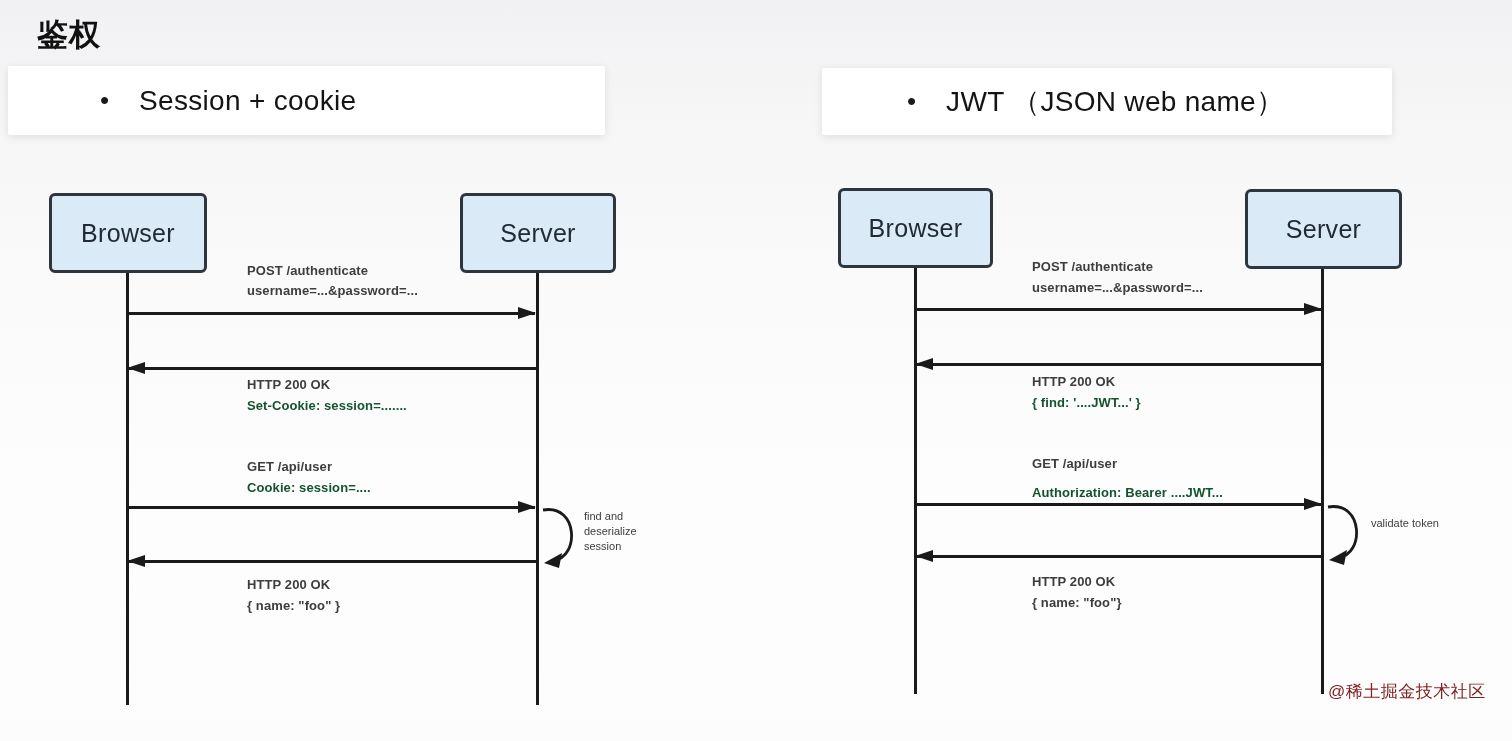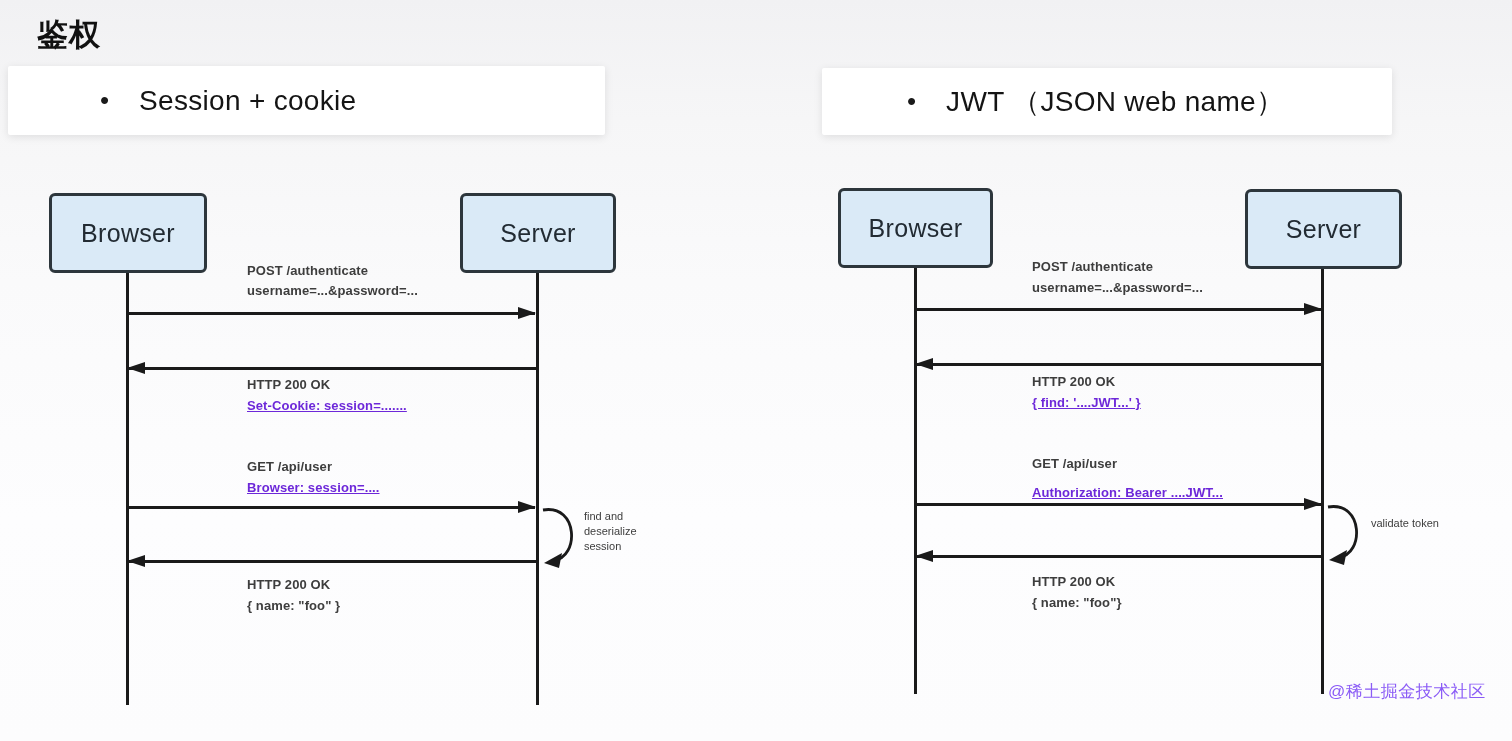--- a/index.html
+++ b/index.html
@@ -35,28 +35,28 @@
   .lifeline { position:absolute; width:3px; background:#1a1a1a; }
 
   .arrow { position:absolute; height:13px; }
   .arrow .line { position:absolute; top:5px; left:0; right:0; height:3px; background:#1a1a1a; }
   .arrow .head { position:absolute; top:0; width:0; height:0;
                  border-top:6.5px solid transparent; border-bottom:6.5px solid transparent; }
   .arrow .head.r { right:-1px; border-left:18px solid #1a1a1a; }
   .arrow .head.l { left:-1px;  border-right:18px solid #1a1a1a; }
 
   .msg { position:absolute; font-size:13px; font-weight:600; color:#3d3d3d; letter-spacing:.1px; white-space:nowrap; }
-  .msg.green { color:#6d28d9;text-decoration:underline; }
+  .msg.green { color:#14532d; }
 
   .note { position:absolute; font-size:11px; font-weight:500; color:#3d3d3d; line-height:1.38; }
   .note.nowrap { white-space:nowrap;text-align:center; }
 
   .loop { position:absolute; }
 
-  .watermark { position:absolute; left:1328px; top:680px; font-size:17px; color:#8b5cf6; letter-spacing:.5px; }
+  .watermark { position:absolute; left:1328px; top:680px; font-size:17px; color:#7f1d1d; letter-spacing:.5px; }
 </style>
 </head>
 <body>
 
 <div class="stage">
 
   <div class="page-title">鉴权</div>
 
   <div class="card left">
     <span class="bullet">•</span>
@@ -85,21 +85,21 @@
   </div>
 
   <div class="arrow" style="left:128px;top:362px;width:408px;">
     <div class="line"></div>
     <div class="head l"></div>
   </div>
   <div class="msg" style="left:247px;top:377px;">HTTP 200 OK</div>
   <div class="msg green" style="left:247px;top:398px;">Set-Cookie: session=.......</div>
 
   <div class="msg" style="left:247px;top:459px;">GET /api/user</div>
-  <div class="msg green" style="left:247px;top:480px;">Browser: session=....</div>
+  <div class="msg green" style="left:247px;top:480px;">Cookie: session=....</div>
   <div class="arrow" style="left:128px;top:501px;width:407px;">
     <div class="line"></div>
     <div class="head r"></div>
   </div>
 
   <svg class="loop" style="left:541px;top:503px;" width="44" height="66" viewBox="0 0 44 66">
     <path d="M2 7 C 38 1, 38 55, 13 57" fill="none" stroke="#1a1a1a" stroke-width="2.8"></path>
     <polygon points="3,60 21,50 18,65" fill="#1a1a1a"></polygon>
   </svg>
   <div class="note" style="left:584px;top:509px;width:92px;">find and deserialize session</div>

